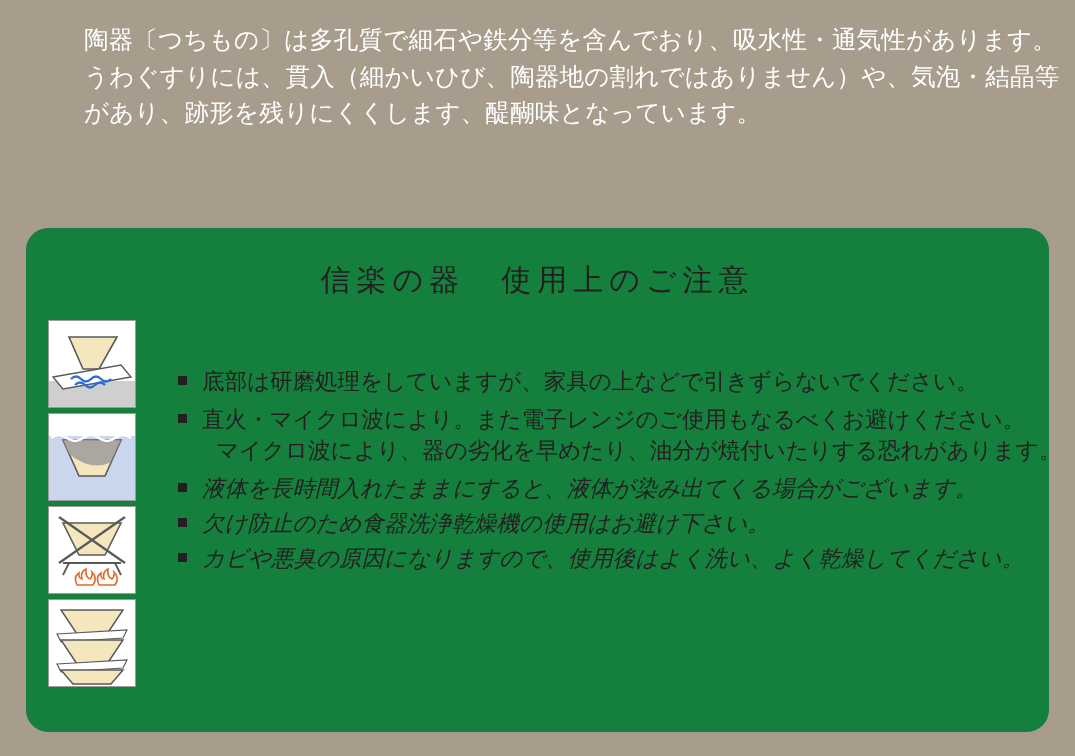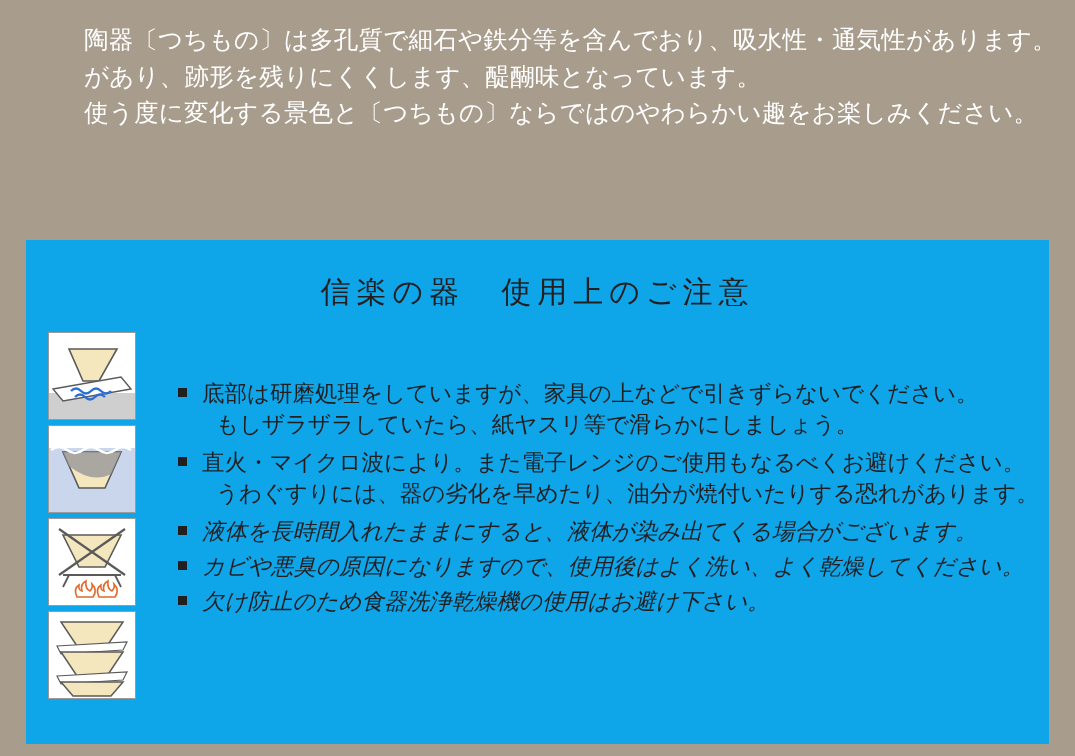--- a/index.html
+++ b/index.html
@@ -31,24 +31,25 @@
     line-height: 36.5px;
     letter-spacing: 0.2px;
     white-space: nowrap;
   }
   .intro div { height: 36.5px; }
 
   
   .card {
     position: absolute;
     left: 26px;
-    top: 240px;
+    top: 228px;
     width: 1023px;
     height: 504px;
-    background: #0ea5e9;
+    background: #15803d;
+    border-radius: 22px;
   }
 
   .card-title {
     position: absolute;
     left: 0;
     top: 32px;
     width: 100%;
     text-align: center;
     font-size: 30px;
     letter-spacing: 6px;
@@ -106,22 +107,22 @@
   }
   .tight { margin-bottom: 4px; font-style: italic; }
 </style>
 </head>
 <body>
 
 <div class="page">
 
   <div class="intro">
     <div>陶器〔つちもの〕は多孔質で細石や鉄分等を含んでおり、吸水性・通気性があります。</div>
+    <div>うわぐすりには、貫入（細かいひび、陶器地の割れではありません）や、気泡・結晶等</div>
     <div>があり、跡形を残りにくくします、醍醐味となっています。</div>
-    <div>使う度に変化する景色と〔つちもの〕ならではのやわらかい趣をお楽しみください。</div>
   </div>
 
   <div class="card">
 
     <div class="card-title">信楽の器　使用上のご注意</div>
 
     <div class="icons">
 
       <div class="icon-box">
         <svg width="86" height="86" viewBox="0 0 86 86">
@@ -169,41 +170,40 @@
         </svg>
       </div>
 
     </div>
 
     <div class="list">
 
       <div class="item">
         <span class="bullet"></span>
         <span class="txt">底部は研磨処理をしていますが、家具の上などで引きずらないでください。</span>
-        <span class="sub">もしザラザラしていたら、紙ヤスリ等で滑らかにしましょう。</span>
       </div>
 
 
       <div class="item">
         <span class="bullet"></span>
         <span class="txt">直火・マイクロ波により。また電子レンジのご使用もなるべくお避けください。</span>
-        <span class="sub">うわぐすりには、器の劣化を早めたり、油分が焼付いたりする恐れがあります。</span>
+        <span class="sub">マイクロ波により、器の劣化を早めたり、油分が焼付いたりする恐れがあります。</span>
       </div>
 
       <div class="item tight">
         <span class="bullet"></span>
         <span class="txt">液体を長時間入れたままにすると、液体が染み出てくる場合がございます。</span>
       </div>
 
       <div class="item tight">
         <span class="bullet"></span>
+        <span class="txt">欠け防止のため食器洗浄乾燥機の使用はお避け下さい。</span>
+      </div>
+
+      <div class="item tight">
+        <span class="bullet"></span>
         <span class="txt">カビや悪臭の原因になりますので、使用後はよく洗い、よく乾燥してください。</span>
-      </div>
-
-      <div class="item tight">
-        <span class="bullet"></span>
-        <span class="txt">欠け防止のため食器洗浄乾燥機の使用はお避け下さい。</span>
       </div>
 
 
     </div>
   </div>
 </div>
 
 </body></html>

